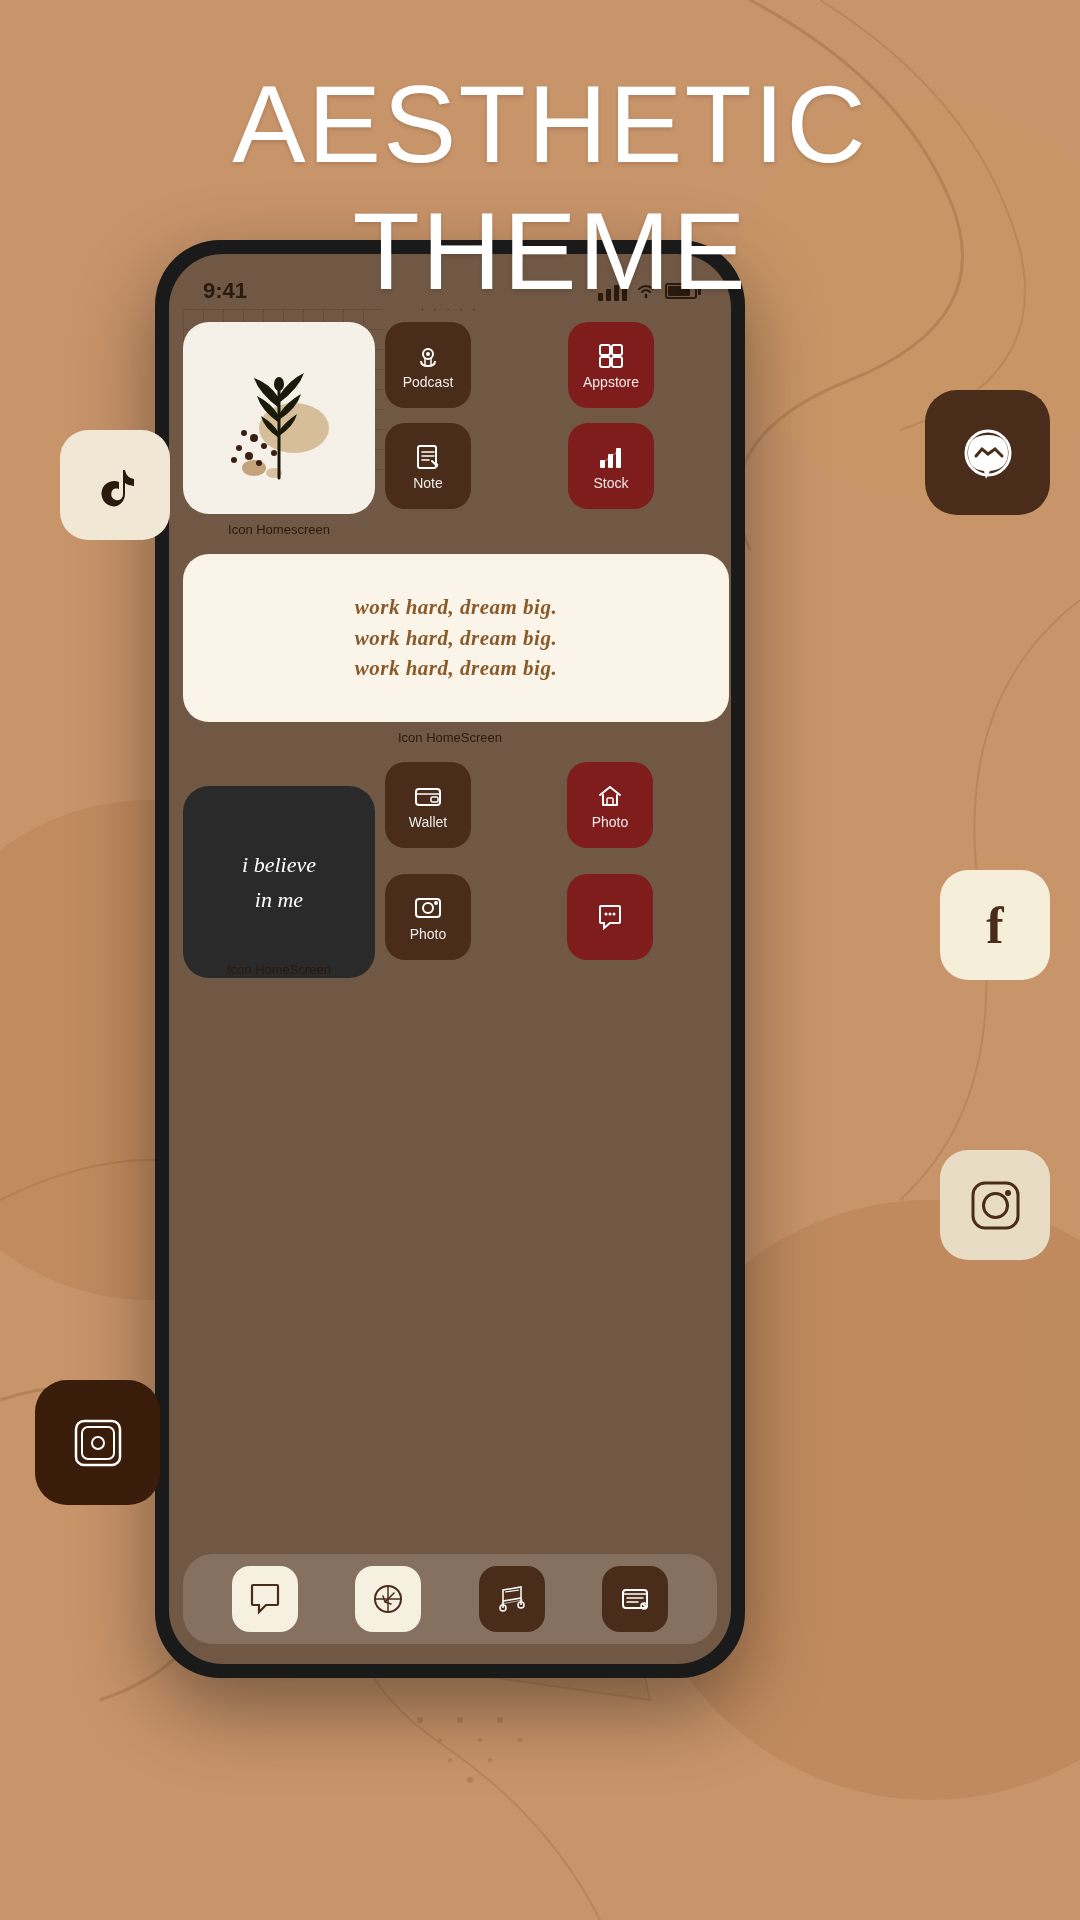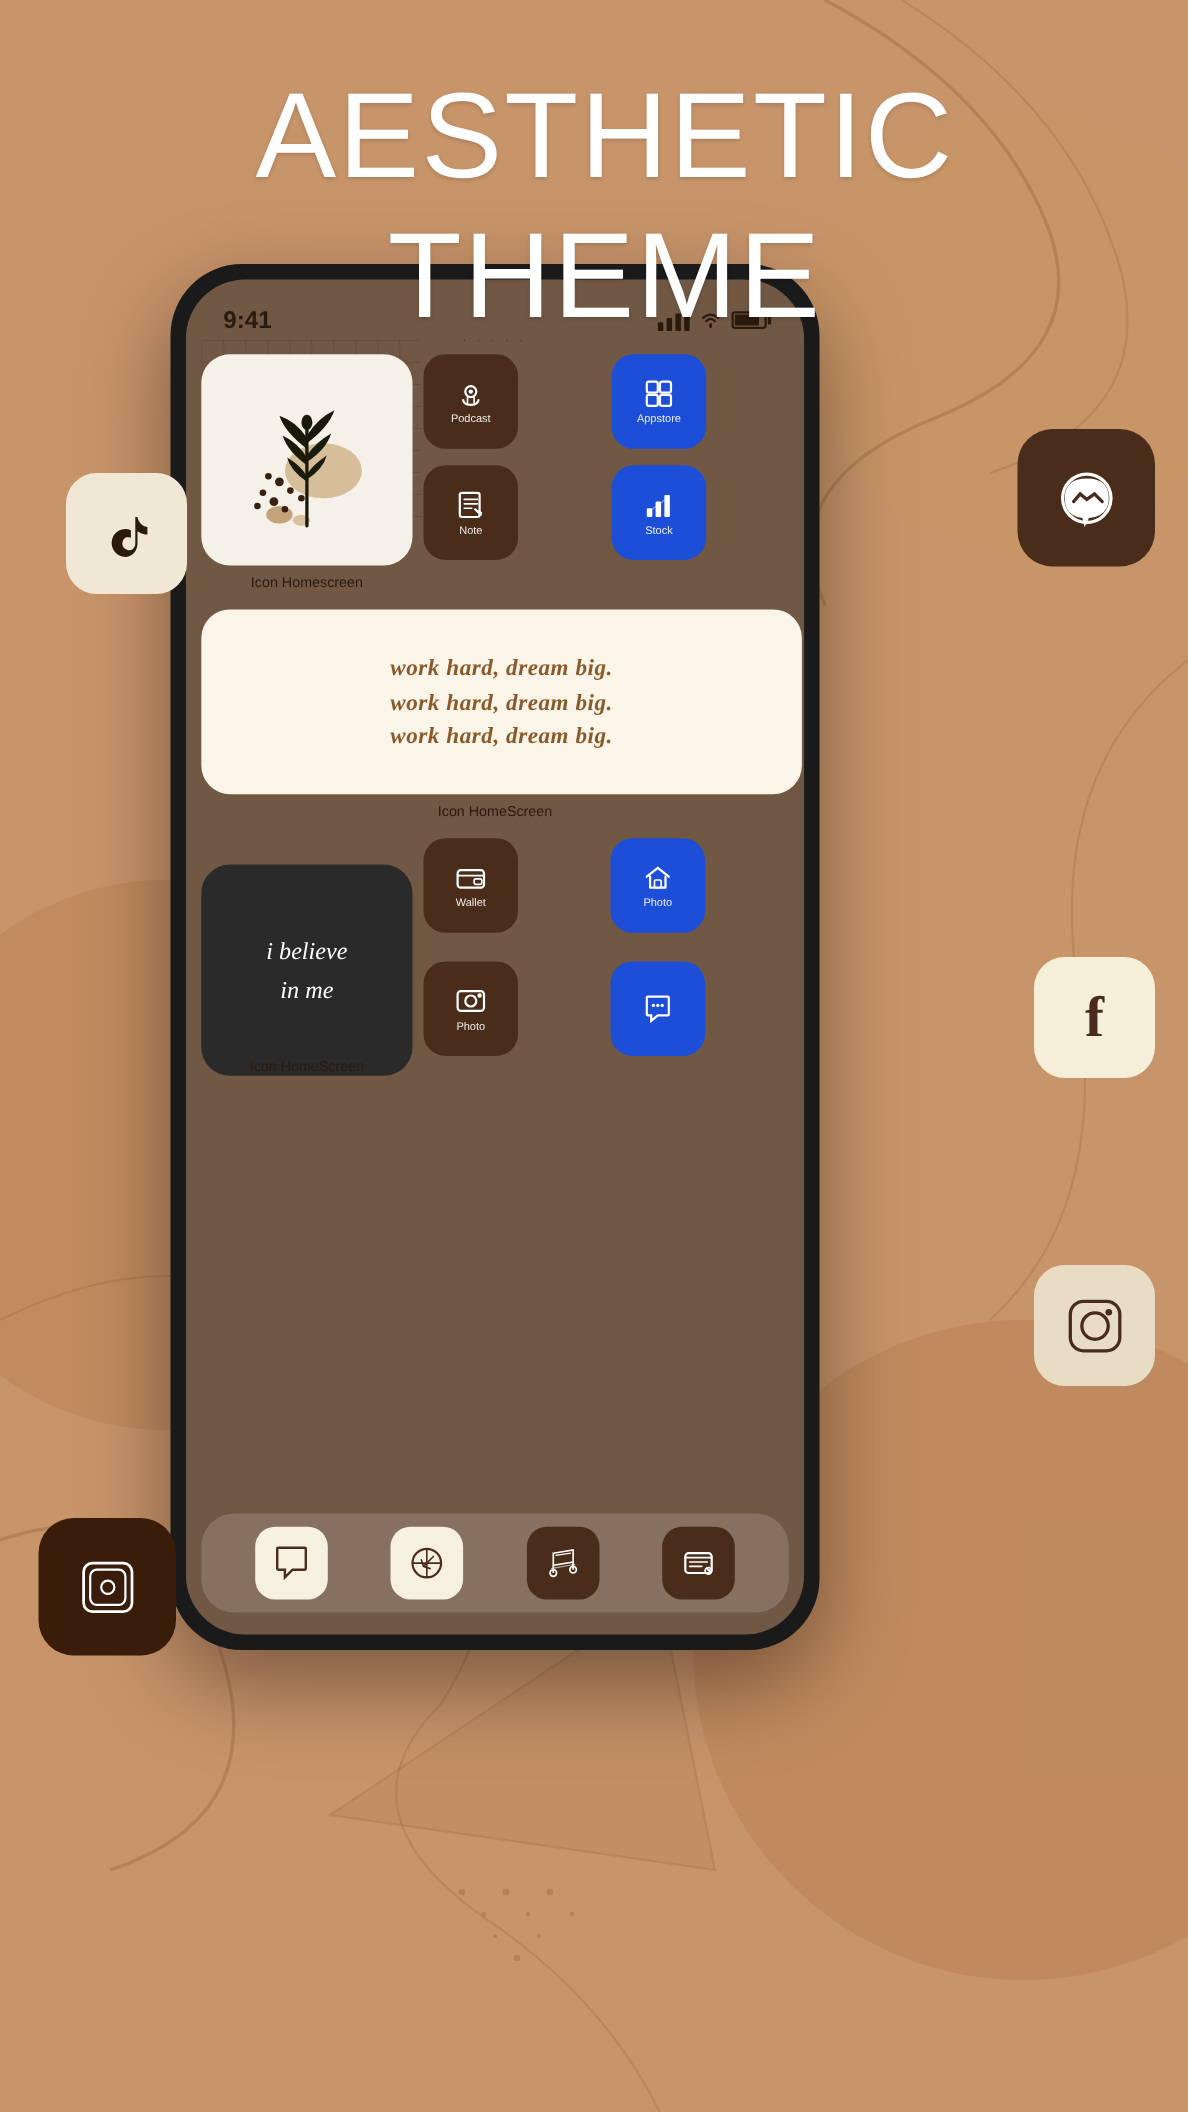--- a/index.html
+++ b/index.html
@@ -26,21 +26,21 @@
       text-shadow: 0 2px 4px rgba(0,0,0,0.15);
       padding-left: 20px;
     }
 
     
     .phone-frame {
       position: absolute;
       top: 240px;
       left: 155px;
       width: 590px;
-      height: 1260px;
+      height: 1438px;
       background: #1a1a1a;
       border-radius: 65px;
       z-index: 5;
       box-shadow: 0 30px 80px rgba(0,0,0,0.4);
     }
 
     .phone-screen {
       position: absolute;
       top: 14px;
       left: 14px;
@@ -281,24 +281,24 @@
       height: 86px;
       background: #4a2c1a;
       border-radius: 20px;
       display: flex;
       flex-direction: column;
       align-items: center;
       justify-content: center;
       gap: 3px;
     }
 
-    .app-icon-sm.lighter { background: #1d4ed8; }
+    .app-icon-sm.lighter { background: #7f1d1d; margin-left: 12px; }
 
     .app-icon-lbl {
-      font-size: 10px;
+      font-size: 14px;
       color: rgba(255,255,255,0.9);
     }
   </style>
 </head>
 <body>
 
 <div class="bg-shape bg-shape-1"></div>
 <div class="bg-shape bg-shape-2"></div>
 <div class="bg-shape bg-shape-3"></div>
 

